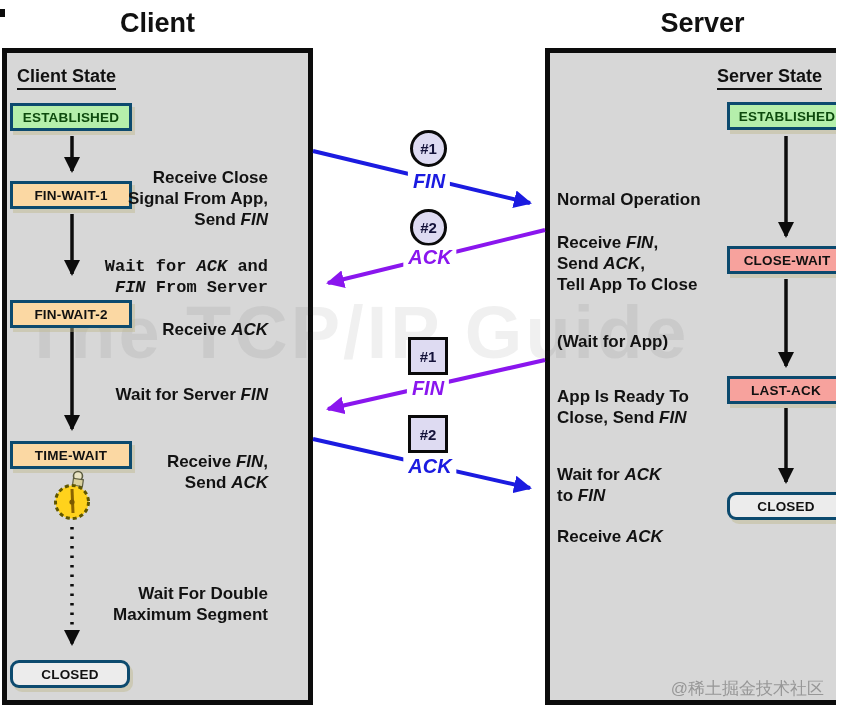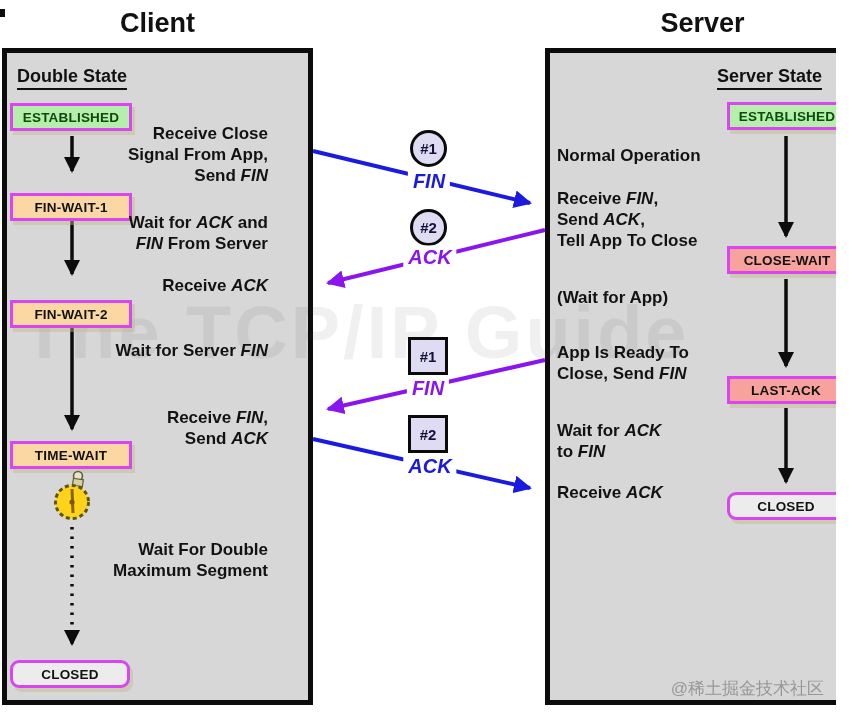--- a/index.html
+++ b/index.html
@@ -17,29 +17,29 @@
   #server-panel{left:545px;width:315px;}
   
   #watermark{position:absolute;left:22px;top:290px;font-size:74px;font-weight:bold;letter-spacing:3px;
     color:rgba(40,40,40,0.07);white-space:nowrap;z-index:1;}
   
   .state-heading{position:absolute;font-size:18px;font-weight:bold;color:#111;z-index:3;
     border-bottom:2.5px solid #111;padding-bottom:1px;}
   #client-heading{left:17px;top:66px;}
   #server-heading{right:14px;top:66px;}
   
-  .state-box{position:absolute;width:122px;height:28px;box-sizing:border-box;border:3px solid #d946ef;
+  .state-box{position:absolute;width:122px;height:28px;box-sizing:border-box;border:3px solid #0c4a6e;
     display:flex;align-items:center;justify-content:center;font-size:13.5px;font-weight:bold;color:#111;
     z-index:3;box-shadow:3px 4px 0 rgba(190,185,140,0.45);letter-spacing:.2px;}
   .state-box.green{background:var(--green);color:#0d4a0d;}
   .state-box.peach{background:var(--peach);}
   .state-box.pink{background:var(--pink);}
   .state-box.plain{background:var(--closed);border-radius:9px;}
   
-  .ann{position:absolute;font-size:17px;font-weight:bold;color:#121212;line-height:21px;z-index:3;}
+  .ann{position:absolute;font-size:17px;font-weight:bold;color:#121212;line-height:21px;z-index:3;margin-top:44px;}
   .ann.right{right:568px;text-align:right;white-space:nowrap;}
   .ann.left{left:557px;text-align:left;white-space:nowrap;}
   .it{font-style:italic;}
   
   .token{position:absolute;box-sizing:border-box;border:3px solid #0a0a0a;background:var(--lavender);
     display:flex;align-items:center;justify-content:center;font-size:15px;font-weight:bold;color:#14123a;z-index:3;}
   .token.circle{width:37px;height:37px;border-radius:50%;}
   .token.square{width:40px;height:38px;}
   
   .msg-label{position:absolute;font-size:20px;font-weight:bold;font-style:italic;z-index:3;
@@ -98,41 +98,41 @@
     <line class="st-black" x1="786" y1="136" x2="786" y2="236" marker-end="url(#ah-black)"></line>
     <line class="st-black" x1="786" y1="279" x2="786" y2="366" marker-end="url(#ah-black)"></line>
     <line class="st-black" x1="786" y1="408" x2="786" y2="482" marker-end="url(#ah-black)"></line>
 
     <line class="st-blue" x1="313" y1="151" x2="530" y2="203" marker-end="url(#ah-blue)"></line>
     <line class="st-purple" x1="545" y1="230" x2="328" y2="283" marker-end="url(#ah-purple)"></line>
     <line class="st-purple" x1="545" y1="360" x2="328" y2="409" marker-end="url(#ah-purple)"></line>
     <line class="st-blue" x1="313" y1="439" x2="530" y2="488" marker-end="url(#ah-blue)"></line>
   </svg>
 
-  <div class="state-heading" id="client-heading">Double State</div>
+  <div class="state-heading" id="client-heading">Client State</div>
   <div class="state-box green" style="left:10px;top:103px;">ESTABLISHED</div>
-  <div class="state-box peach" style="left:10px;top:193px;">FIN-WAIT-1</div>
+  <div class="state-box peach" style="left:10px;top:181px;">FIN-WAIT-1</div>
   <div class="state-box peach" style="left:10px;top:300px;">FIN-WAIT-2</div>
   <div class="state-box peach" style="left:10px;top:441px;">TIME-WAIT</div>
   <div class="state-box plain" style="left:10px;top:660px;width:120px;">CLOSED</div>
 
   <svg id="stopwatch" width="46" height="56" viewBox="0 0 46 56">
     <circle cx="28" cy="8" r="4.5" fill="#eae4c4" stroke="#5c5c40" stroke-width="1.6"></circle>
     <rect x="23" y="11" width="10" height="7" fill="#d9d09e" stroke="#5c5c40" stroke-width="1.2" transform="rotate(8 28 14)"></rect>
     <circle cx="22" cy="34" r="16.5" fill="#ffd21c" stroke="#5f5600" stroke-width="3" stroke-dasharray="4 3"></circle>
     <line x1="22" y1="21" x2="23" y2="45" stroke="#8a6400" stroke-width="3"></line>
     <circle cx="22" cy="34" r="2.6" fill="#7a5a00"></circle>
   </svg>
 
   <div class="ann right" style="top:123px;">
       <div><span>Receive Close</span></div>
       <div><span>Signal From App,</span></div>
       <div><span>Send </span><span class="it">FIN</span></div>
     </div>
-  <div class="ann right" style="top:212px;">
+  <div class="ann right" style="top:212px;font-family:Liberation Mono, monospace;">
       <div><span>Wait for </span><span class="it">ACK</span><span> and</span></div>
       <div><span class="it">FIN</span><span> From Server</span></div>
     </div>
   <div class="ann right" style="top:275px;">
       <div><span>Receive </span><span class="it">ACK</span></div>
     </div>
   <div class="ann right" style="top:340px;">
       <div><span>Wait for Server </span><span class="it">FIN</span></div>
     </div>
   <div class="ann right" style="top:407px;">

